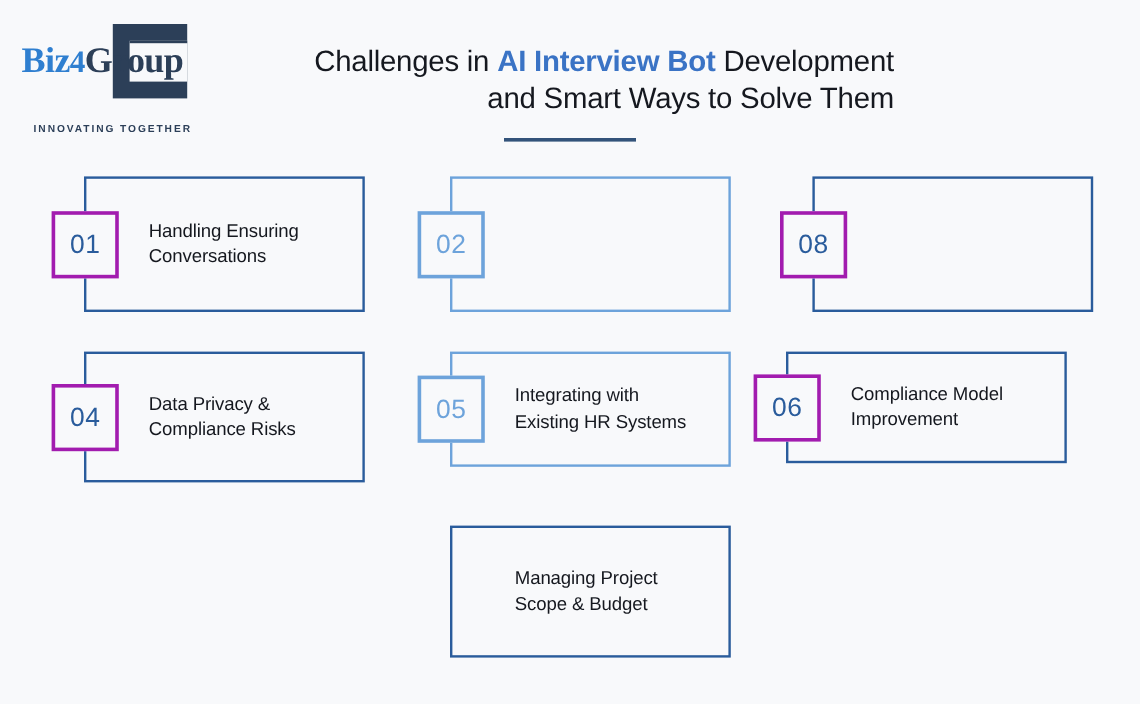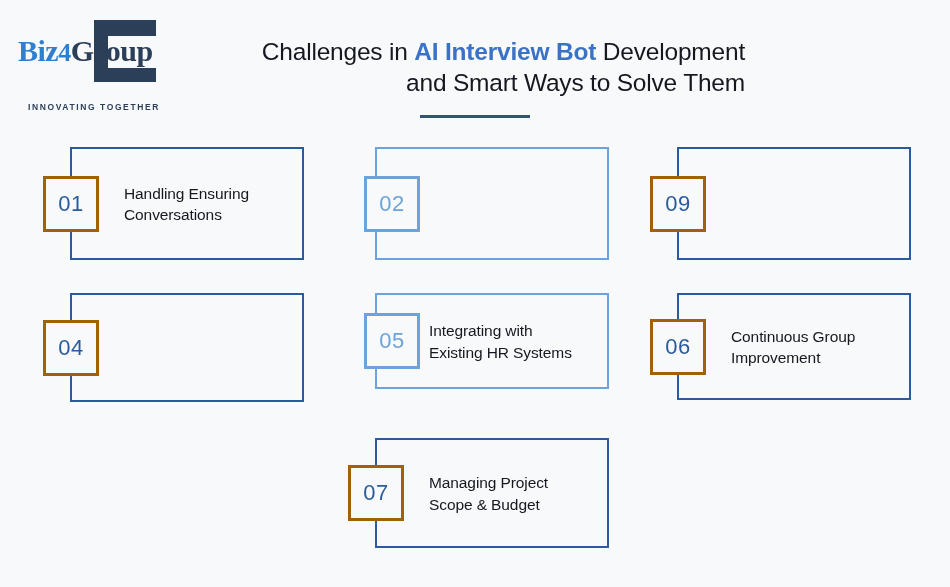--- a/index.html
+++ b/index.html
@@ -141,34 +141,33 @@
   .card.light { border-color: #6da3db; }
 
   .num-box {
     position: absolute;
     left: -29px;
     top: 50%;
     transform: translateY(-50%);
     width: 56px;
     height: 56px;
     background: #f8f9fb;
-    border: 3px solid #a16207;
+    border: 3px solid #a21caf;
     display: flex;
     align-items: center;
     justify-content: center;
     font-size: 22px;
     font-weight: 500;
     color: #2a5c9c;
     letter-spacing: 0.5px;
   }
 
   .num-box.light {
     border-color: #6da3db;
     color: #6da3db;
-    margin-left: 16px;
   }
 
   .card-text {
     position: absolute;
     left: 52px;
     top: 50%;
     transform: translateY(-50%);
     right: 8px;
     font-size: 15.5px;
     font-weight: 500;
@@ -208,38 +207,39 @@
     <div class="num-box">01</div>
     <div class="card-text">Handling Ensuring
 Conversations</div>
   </div>
 
   <div class="card light" style="left:375px; top:147px; width:234px; height:113px;">
     <div class="num-box light">02</div>
   </div>
 
   <div class="card" style="left:677px; top:147px; width:234px; height:113px;">
-    <div class="num-box">09</div>
+    <div class="num-box">08</div>
   </div>
 
   <div class="card" style="left:70px; top:293px; width:234px; height:109px;">
     <div class="num-box">04</div>
+    <div class="card-text">Data Privacy &amp;
+Compliance Risks</div>
   </div>
 
   <div class="card light" style="left:375px; top:293px; width:234px; height:96px;">
     <div class="num-box light">05</div>
     <div class="card-text">Integrating with
 Existing HR Systems</div>
   </div>
 
-  <div class="card" style="left:677px; top:293px; width:234px; height:107px;">
+  <div class="card" style="left:655px; top:293px; width:234px; height:93px;">
     <div class="num-box">06</div>
-    <div class="card-text">Continuous Group
+    <div class="card-text">Compliance Model
 Improvement</div>
   </div>
 
   <div class="card" style="left:375px; top:438px; width:234px; height:110px;">
-    <div class="num-box">07</div>
     <div class="card-text">Managing Project
 Scope &amp; Budget</div>
   </div>
 
 </div>
 
 </body></html>

